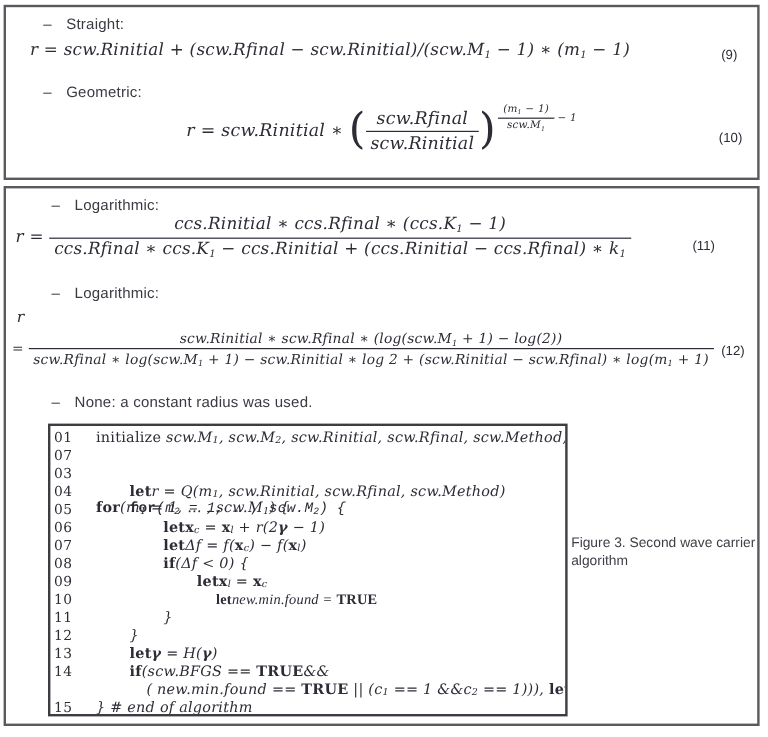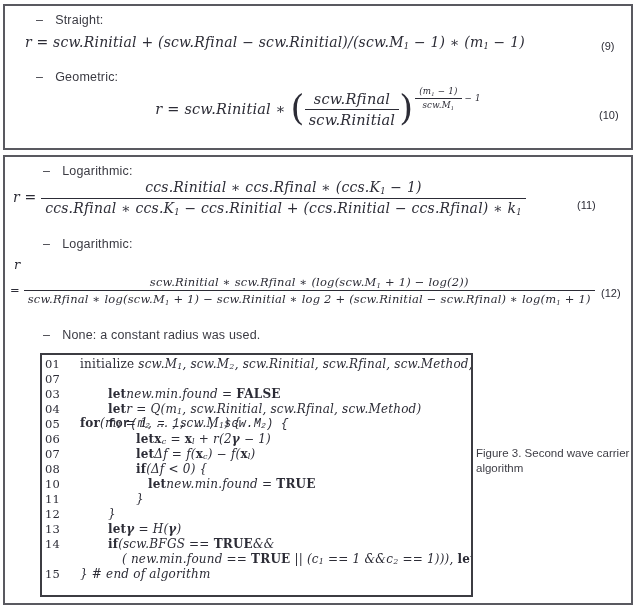--- a/index.html
+++ b/index.html
@@ -83,21 +83,20 @@
       <div class="aline">
         <span class="lno">01</span>
         <span class="code" style="left: 38px;"><span class="mr">initialize </span><span class="mt">scw.M</span><sub>1</sub><span class="mt">, scw.M</span><sub>2</sub><span class="mt">, scw.Rinitial, scw.Rfinal, scw.Method, </span></span>
       </div>
       <div class="aline">
         <span class="lno">07</span>
         <span class="code" style="left: 38px; margin-top: 44px;"><span class="mb">for</span><span class="mt">(m</span><sub>1</sub><span class="mt"> = 1, … , scw.M</span><sub>1</sub><span class="mt">) {</span></span>
       </div>
       <div class="aline">
         <span class="lno">03</span>
-        <span class="code" style="left: 66px;"><span class="mb">let</span><span class="mt">new.min.found = </span><span class="mb">FALSE</span></span>
       </div>
       <div class="aline">
         <span class="lno">04</span>
         <span class="code" style="left: 66px; text-align: right;"><span class="mb">let</span><span class="mt">r = Q(m</span><sub>1</sub><span class="mt">, scw.Rinitial, scw.Rfinal, scw.Method)</span></span>
       </div>
       <div class="aline">
         <span class="lno">05</span>
         <span class="code" style="left: 66px; font-family: Liberation Mono, monospace;"><span class="mb">for</span><span class="mt">(m</span><sub>2</sub><span class="mt"> = 1, … , scw.M</span><sub>2</sub><span class="mt">) {</span></span>
       </div>
       <div class="aline">
@@ -106,22 +105,26 @@
       </div>
       <div class="aline">
         <span class="lno">07</span>
         <span class="code" style="left: 94px;"><span class="mb">let</span><span class="mt">Δf = f(</span><span class="mb">x</span><sub>c</sub><span class="mt">) − f(</span><span class="mb">x</span><sub>l</sub><span class="mt">)</span></span>
       </div>
       <div class="aline">
         <span class="lno">08</span>
         <span class="code" style="left: 94px;"><span class="mb">if</span><span class="mt">(Δf &lt; 0) {</span></span>
       </div>
       <div class="aline">
+        <span class="lno">09</span>
+        <span class="code" style="left: 122px;"><span class="mb">let</span><span class="mb">x</span><sub>l</sub><span class="mt"> = </span><span class="mb">x</span><sub>c</sub></span>
+      </div>
+      <div class="aline">
         <span class="lno">10</span>
-        <span class="code" style="left: 106px;"><span class="mb">let</span><span class="mt">new.min.found = </span><span class="mb">TRUE</span></span>
+        <span class="code" style="left: 138px; font-family: Liberation Serif, serif;"><span class="mb">let</span><span class="mt">new.min.found = </span><span class="mb">TRUE</span></span>
       </div>
       <div class="aline">
         <span class="lno">11</span>
         <span class="code" style="left: 94px;"><span class="mt">}</span></span>
       </div>
       <div class="aline">
         <span class="lno">12</span>
         <span class="code" style="left: 66px;"><span class="mt">}</span></span>
       </div>
       <div class="aline">

